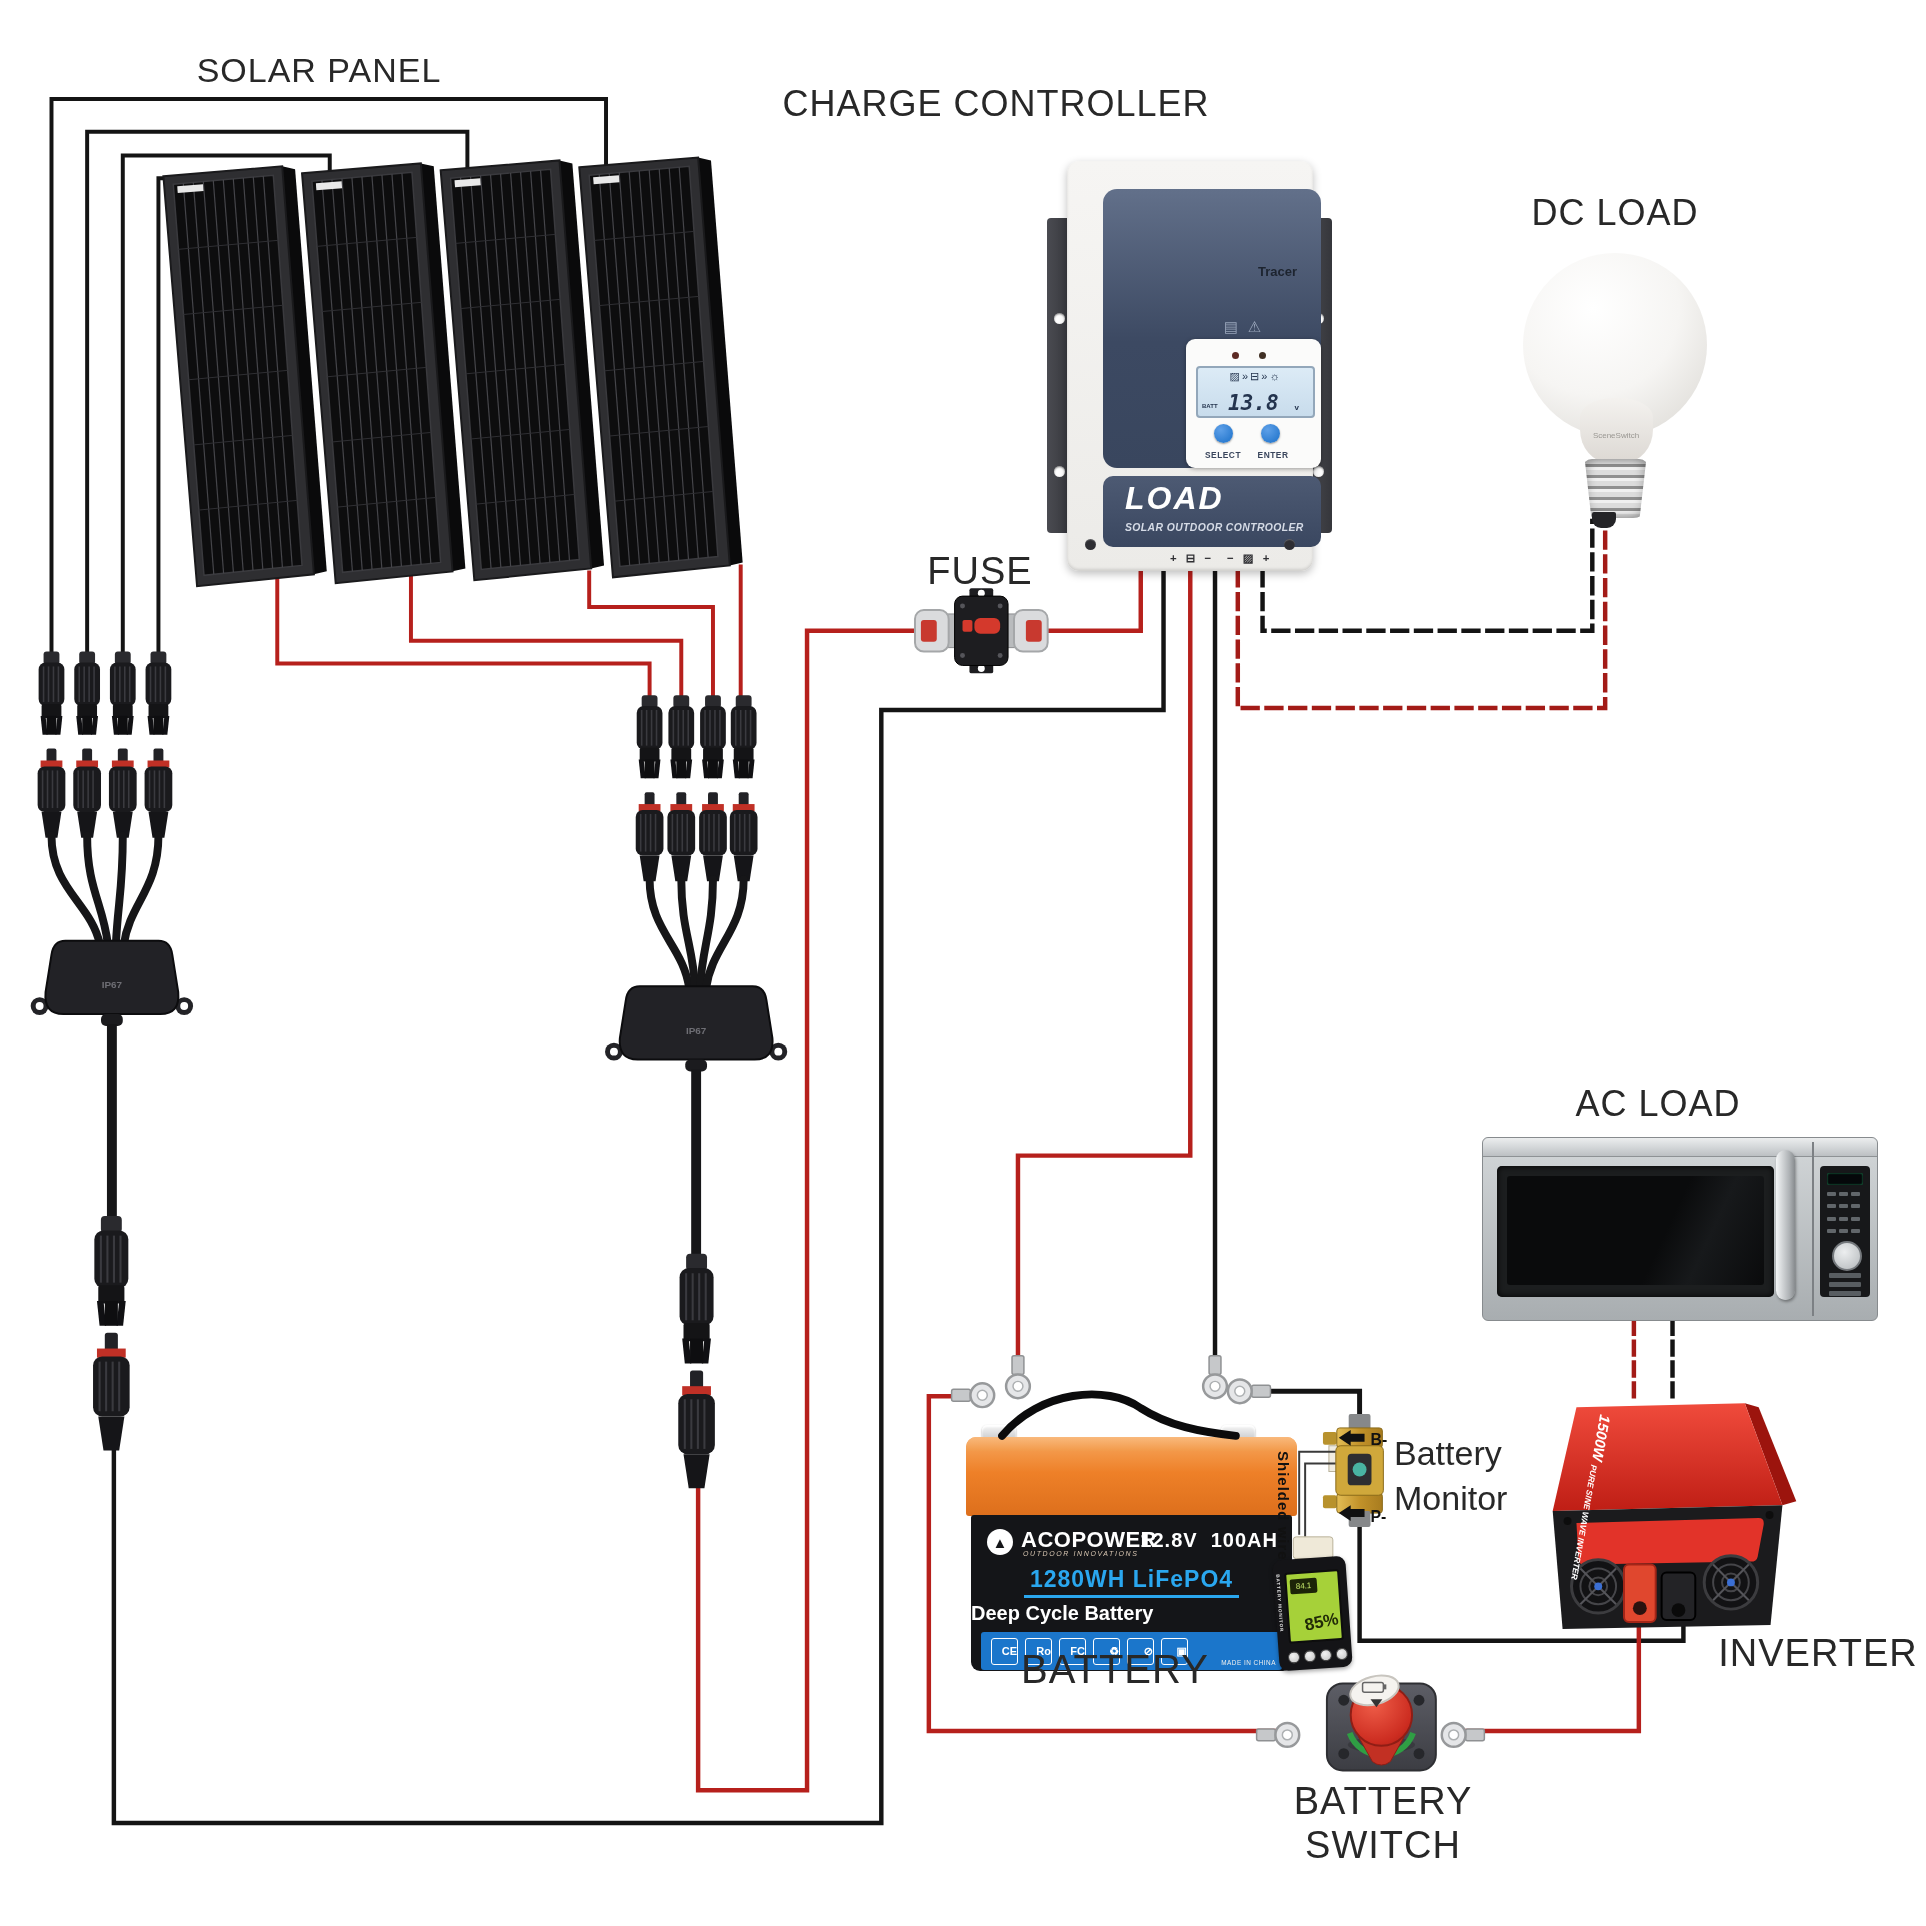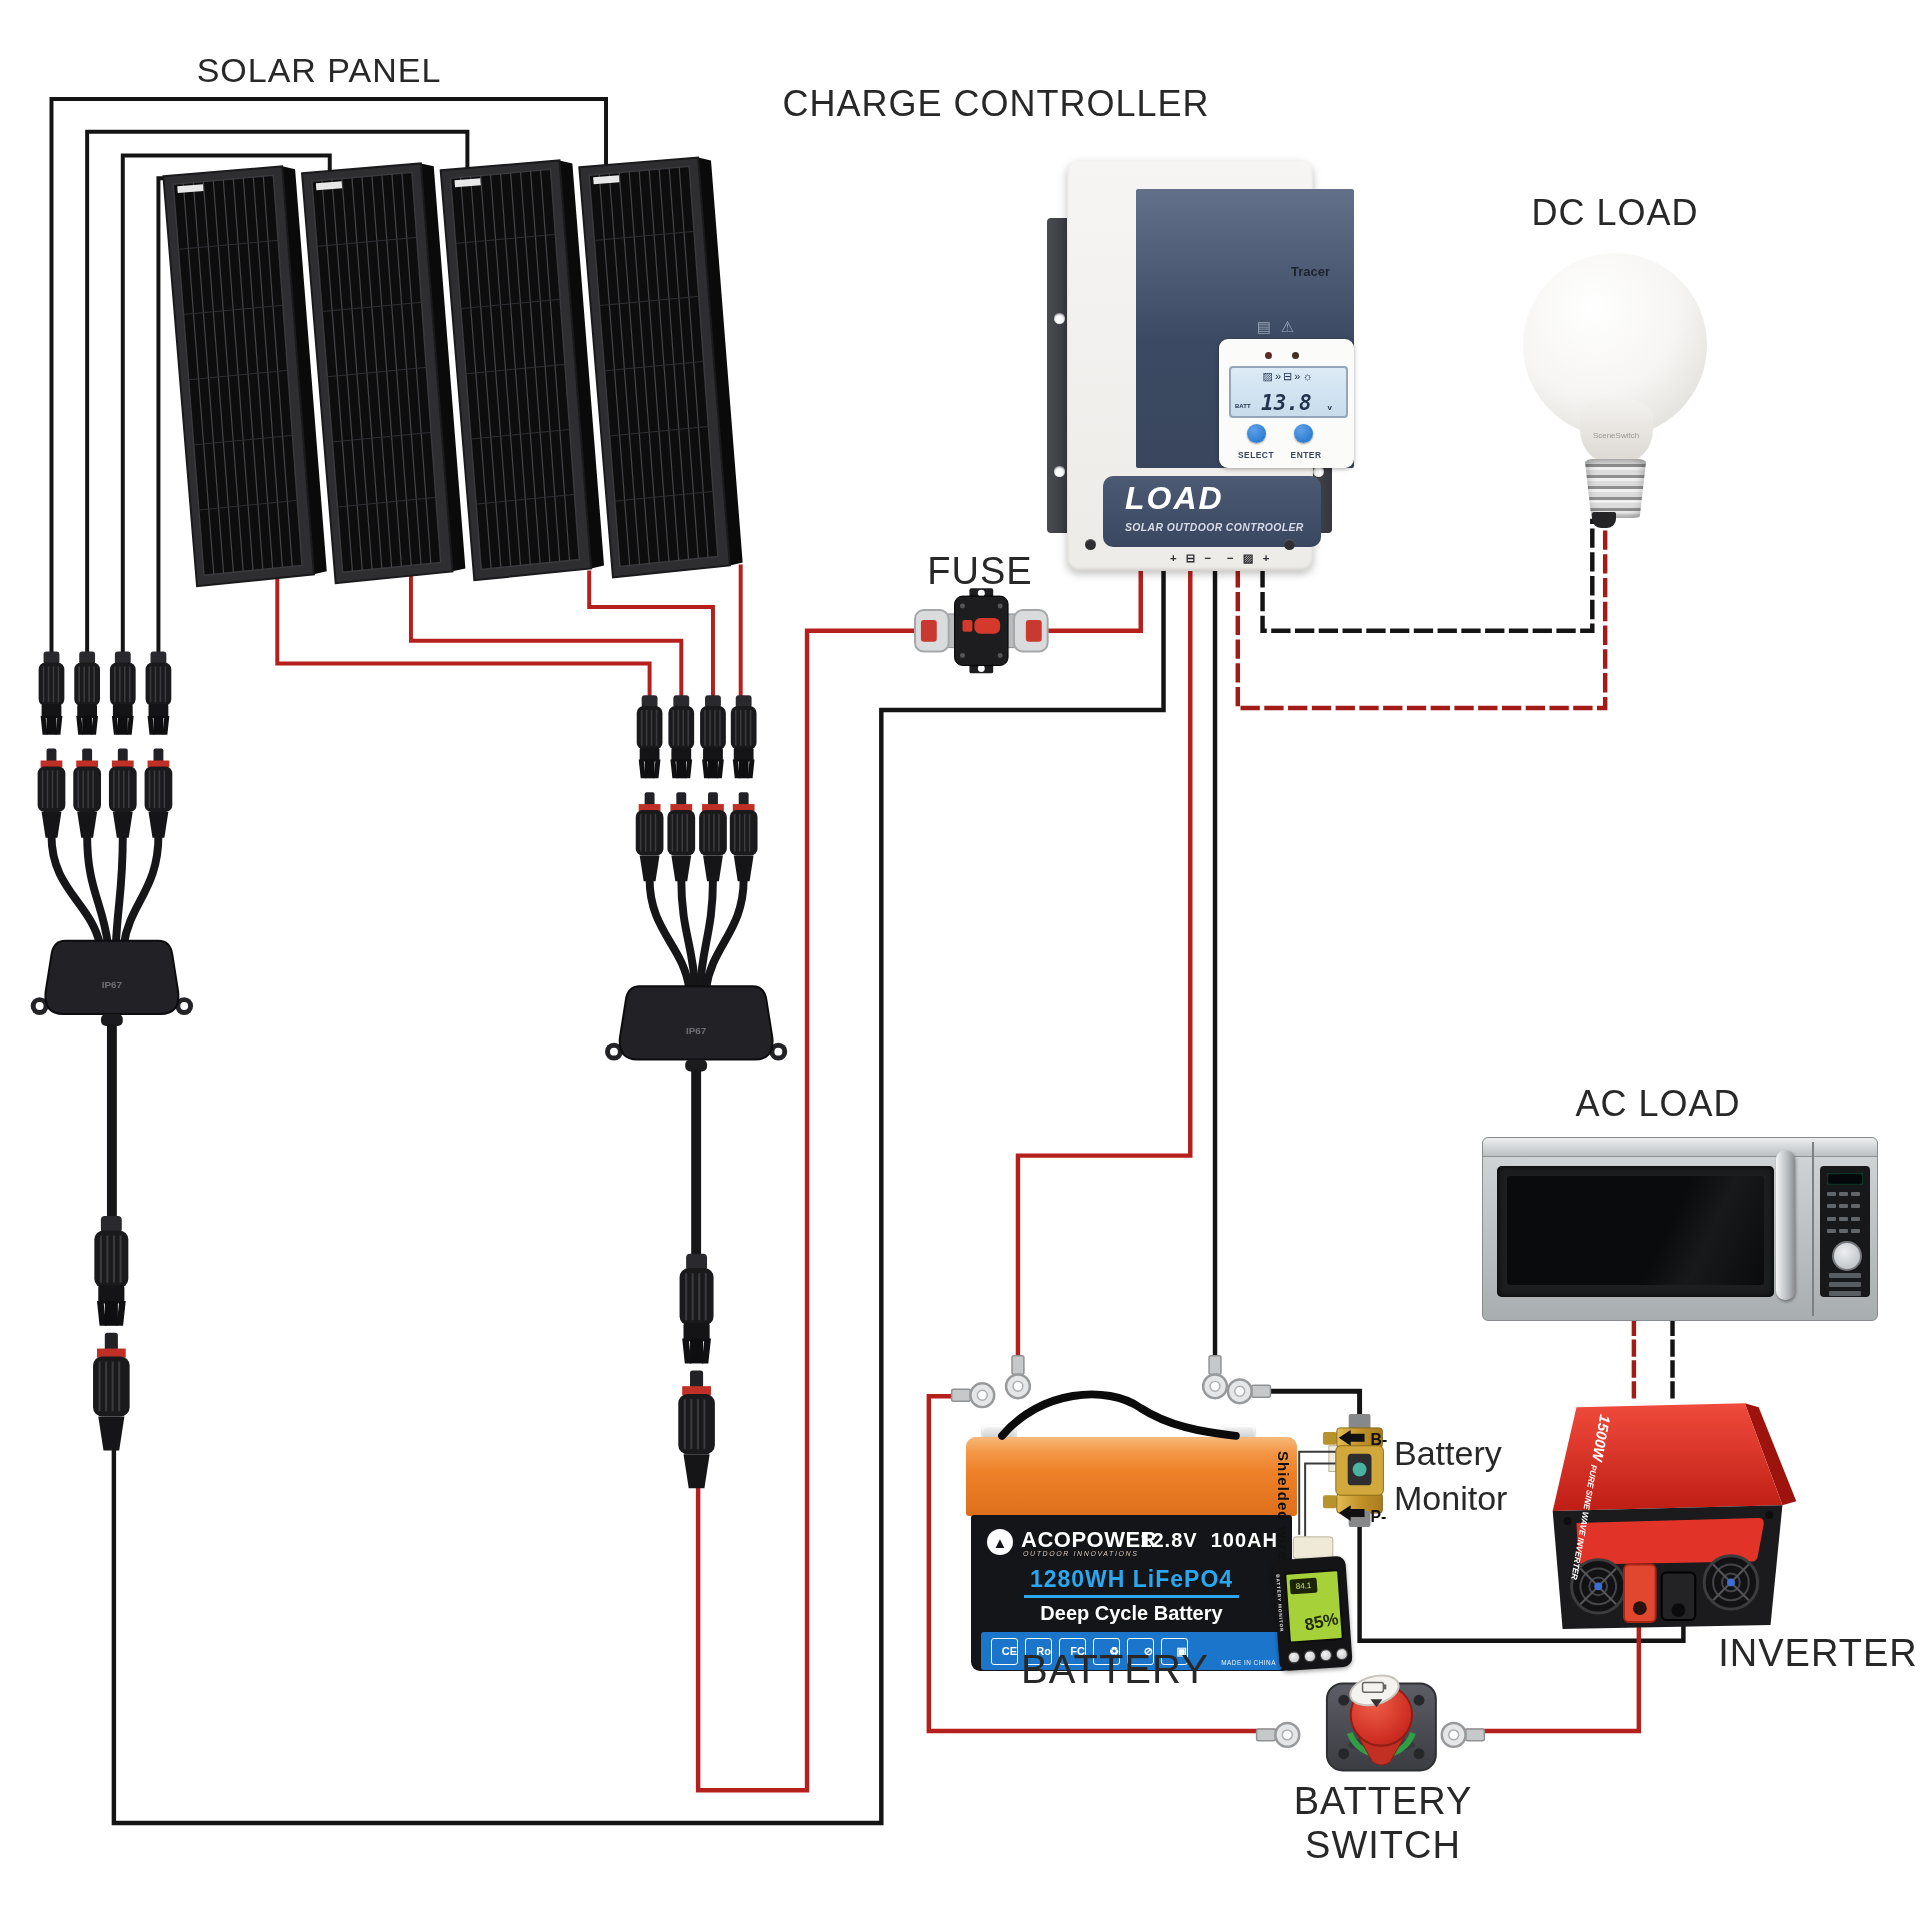--- a/index.html
+++ b/index.html
@@ -9,21 +9,21 @@
   #base-svg{z-index:1;}
   #over-svg{z-index:3;pointer-events:none;}
   .comp{position:absolute;z-index:2;}
   .lbl{position:absolute;z-index:4;color:#282828;font-family:"Liberation Sans",sans-serif;
        white-space:nowrap;transform:translateX(-50%);letter-spacing:1px;}
   
   #controller{left:1045px;top:147px;width:289px;height:428px;}
   .bracket{position:absolute;width:26px;height:315px;top:71px;background:linear-gradient(90deg,#4a4b51,#35363b);border-radius:4px;}
   .bracket .hole{position:absolute;left:7px;width:11px;height:11px;border-radius:50%;background:#fff;box-shadow:inset 0 1px 2px rgba(0,0,0,.5);}
   #cc-body{position:absolute;left:22px;top:14px;width:246px;height:410px;background:linear-gradient(180deg,#f6f5f3,#ecebe8);border-radius:12px;box-shadow:0 3px 8px rgba(0,0,0,.25), inset 0 -2px 3px rgba(0,0,0,.12);}
-  #cc-navy1{position:absolute;left:36px;top:28px;width:218px;height:279px;border-radius:2px;background:linear-gradient(180deg,#62708a,#3c4962 55%,#39465e);margin-left:33px;}
+  #cc-navy1{position:absolute;left:36px;top:28px;width:218px;height:279px;border-radius:14px;background:linear-gradient(180deg,#62708a,#3c4962 55%,#39465e);}
   #cc-tracer{position:absolute;right:24px;top:75px;font-size:13px;color:#1d242f;font-weight:600;}
   #cc-status{position:absolute;left:89px;top:129px;width:111px;text-align:center;color:#99a5ba;font-size:15px;letter-spacing:10px;}
   #cc-card{position:absolute;left:83px;top:150px;width:135px;height:129px;background:#fbfbfa;border-radius:9px;box-shadow:0 1px 4px rgba(0,0,0,.35);}
   .led{position:absolute;top:13px;width:7px;height:7px;border-radius:50%;}
   #cc-lcd{position:absolute;left:10px;top:27px;width:115px;height:48px;background:linear-gradient(180deg,#dcebf6,#c8dcec);border:2px solid #93a7ba;border-radius:4px;color:#24344e;}
   #cc-lcd .icons{position:absolute;left:0;right:0;top:2px;text-align:center;font-size:11px;letter-spacing:2px;}
   #cc-lcd .batt{position:absolute;left:4px;bottom:7px;font-size:6px;font-weight:bold;}
   #cc-lcd .val{position:absolute;left:30px;bottom:1px;font-family:"DejaVu Sans Mono",monospace;font-style:italic;font-weight:bold;font-size:21px;}
   #cc-lcd .unit{position:absolute;right:14px;bottom:4px;font-size:8px;font-weight:bold;}
   .cc-btn{position:absolute;top:85px;width:19px;height:19px;border-radius:50%;background:radial-gradient(circle at 35% 30%,#5ea0e8,#2e7ed2 70%);box-shadow:0 1px 2px rgba(0,0,0,.4);}
@@ -39,21 +39,21 @@
   #bat-top{position:absolute;left:4px;top:63px;width:331px;height:79px;border-radius:10px 10px 3px 3px;background:linear-gradient(180deg,#f7a85f,#ee8028 45%,#dd6f1c);}
   #bat-top .lip{position:absolute;left:0;right:0;top:0;height:14px;border-radius:10px 10px 0 0;background:linear-gradient(180deg,#f9b97c,#f29a4a);}
   #bat-body{position:absolute;left:9px;top:141px;width:321px;height:156px;border-radius:3px 3px 9px 9px;background:#141518;color:#fff;}
   #bat-logo-row{position:absolute;left:16px;top:12px;right:14px;height:34px;}
   #bat-logo{position:absolute;left:0;top:2px;width:26px;height:26px;border-radius:50%;background:#fff;color:#141518;font-size:15px;text-align:center;line-height:27px;}
   #bat-brand{position:absolute;left:34px;top:0;font-size:22px;font-weight:900;letter-spacing:0.5px;}
   #bat-tag{position:absolute;left:36px;top:23px;font-size:7px;font-style:italic;color:#d8c6b2;letter-spacing:1.6px;}
   #bat-specs{position:absolute;right:0;top:2px;font-size:20px;font-weight:bold;letter-spacing:1px;}
   #bat-wh{position:absolute;left:0;right:0;top:51px;text-align:center;}
   #bat-wh span{display:inline-block;font-size:23px;font-weight:800;color:#2aa7ef;border-bottom:3px solid #2aa7ef;padding:0 6px 2px;letter-spacing:1px;}
-  #bat-type{position:absolute;left:0;right:0;top:87px;text-align:center;font-size:20px;font-weight:600;}
+  #bat-type{position:absolute;left:0;right:0;top:87px;font-size:20px;font-weight:600;}
   #bat-band{position:absolute;left:10px;top:117px;width:301px;height:38px;border-radius:3px;background:#1b76cb;display:flex;align-items:center;gap:7px;padding-left:10px;box-sizing:border-box;}
   .cert{width:25px;height:25px;border:1.5px solid #fff;border-radius:3px;color:#fff;font-size:11px;font-weight:bold;text-align:right;line-height:25px;overflow:hidden;}
   #bat-made{position:absolute;right:6px;bottom:4px;font-size:6.4px;color:#eee;letter-spacing:0.5px;}
   
   #microwave{left:1482px;top:1137px;width:394px;height:182px;background:linear-gradient(180deg,#d3d7d9,#a8adb0);border:1px solid #878b8e;border-radius:6px;}
   #mw-top{position:absolute;left:0;top:0;right:0;height:18px;background:linear-gradient(180deg,#eceeef,#bcc0c3);border-bottom:1px solid #8e9295;border-radius:6px 6px 0 0;}
   #mw-window{position:absolute;left:14px;top:28px;width:277px;height:131px;background:#1c1e1f;border-radius:5px;box-shadow:inset 0 0 6px #000;}
   #mw-glass{position:absolute;left:10px;top:10px;right:10px;bottom:12px;background:linear-gradient(115deg,#0a0b0c 60%,#17191b 75%,#0a0b0c);border-radius:3px;}
   #mw-handle{position:absolute;left:293px;top:12px;width:19px;height:150px;border-radius:10px;background:linear-gradient(90deg,#f4f6f7,#aeb2b5 70%,#878b8e);box-shadow:1px 2px 3px rgba(0,0,0,.35);}
   #mw-panel{position:absolute;left:337px;top:28px;width:50px;height:131px;background:#17181a;border-radius:4px;}

